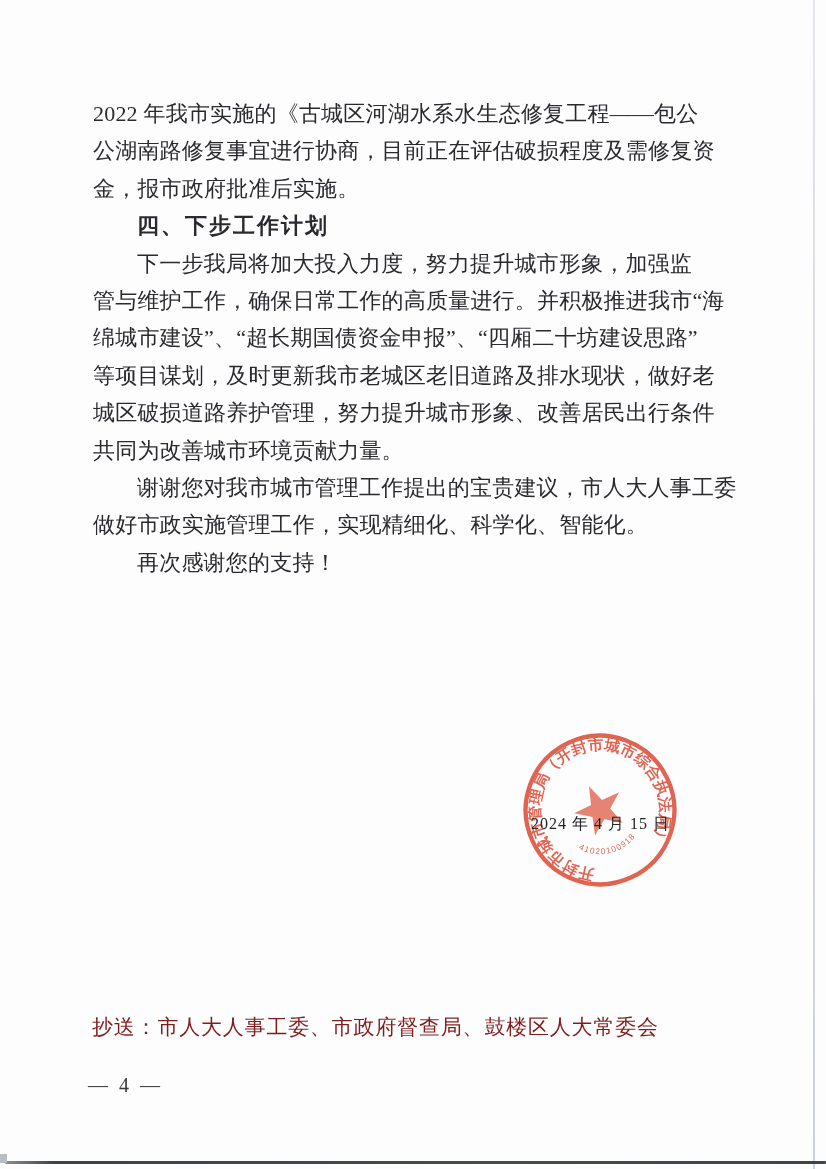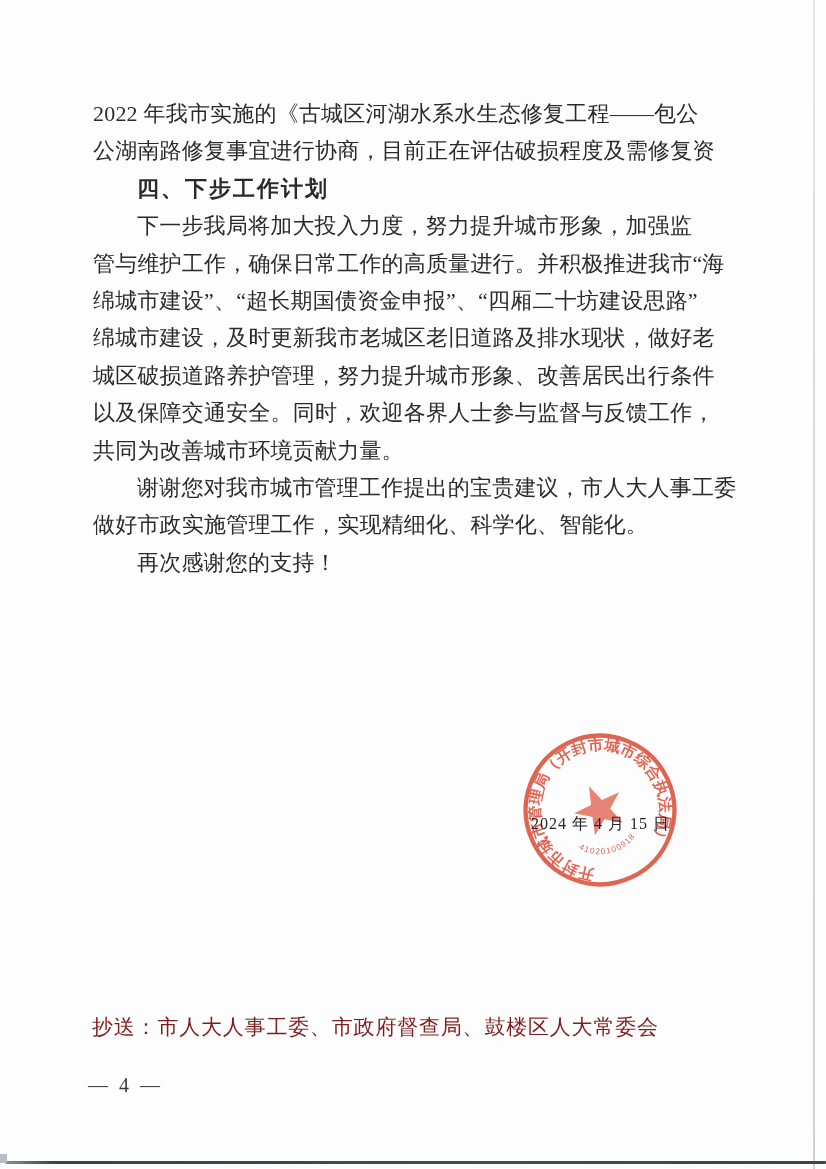--- a/index.html
+++ b/index.html
@@ -56,27 +56,27 @@
   }
 </style>
 </head>
 <body>
 
 <div class="page">
 
   <div class="textblock" id="body-lines">
       <div class="line body">2022 年我市实施的《古城区河湖水系水生态修复工程——包公</div>
       <div class="line body">公湖南路修复事宜进行协商，目前正在评估破损程度及需修复资</div>
+      <div class="line body">金，报市政府批准后实施。</div>
       <div class="line heading">四、下步工作计划</div>
       <div class="line indent">下一步我局将加大投入力度，努力提升城市形象，加强监</div>
       <div class="line body">管与维护工作，确保日常工作的高质量进行。并积极推进我市“海</div>
       <div class="line body">绵城市建设”、“超长期国债资金申报”、“四厢二十坊建设思路”</div>
-      <div class="line body">绵城市建设，及时更新我市老城区老旧道路及排水现状，做好老</div>
+      <div class="line body">等项目谋划，及时更新我市老城区老旧道路及排水现状，做好老</div>
       <div class="line body">城区破损道路养护管理，努力提升城市形象、改善居民出行条件</div>
-      <div class="line body">以及保障交通安全。同时，欢迎各界人士参与监督与反馈工作，</div>
       <div class="line body">共同为改善城市环境贡献力量。</div>
       <div class="line indent">谢谢您对我市城市管理工作提出的宝贵建议，市人大人事工委</div>
       <div class="line body">做好市政实施管理工作，实现精细化、科学化、智能化。</div>
       <div class="line indent">再次感谢您的支持！</div>
       <div class="line blank"></div>
     </div>
 
 
   <svg class="seal" viewBox="0 0 200 200">
     <circle cx="100" cy="100" r="94" fill="none" stroke="#dd4f3b" stroke-width="5.5"></circle>

